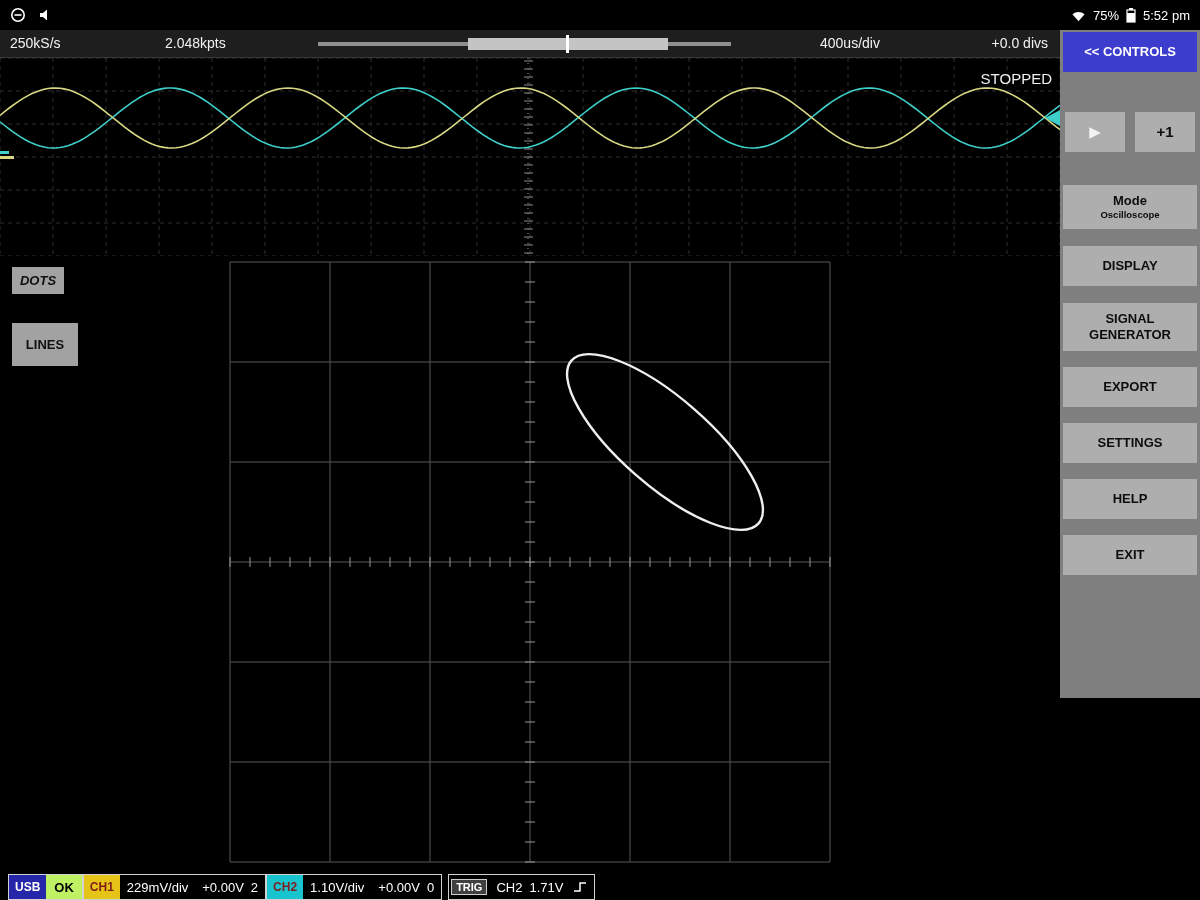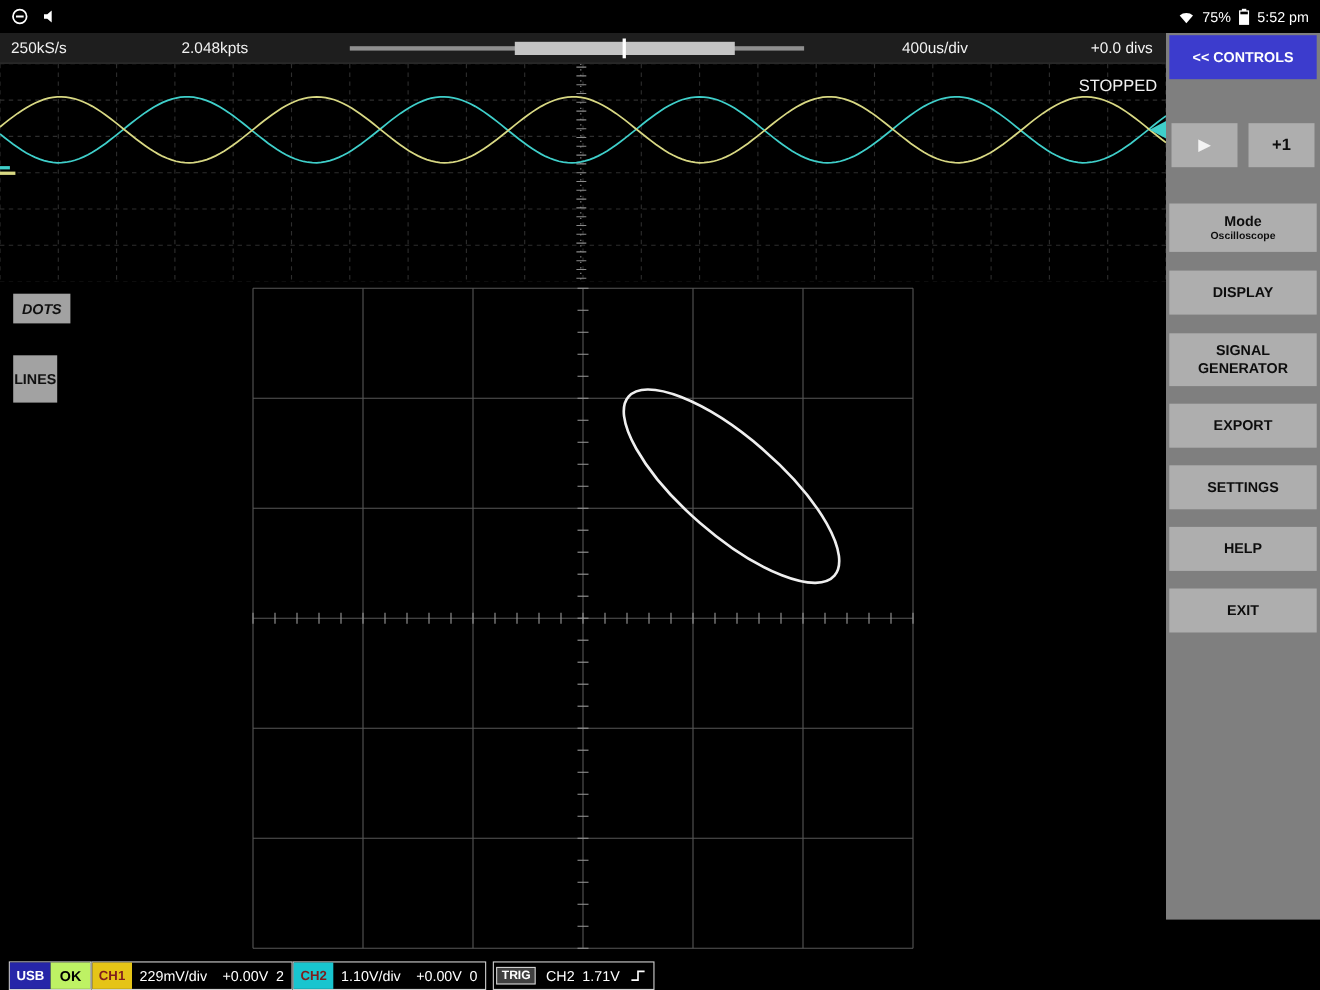--- a/index.html
+++ b/index.html
@@ -34,36 +34,36 @@
 
   
   #preview { left:0; top:58px; width:1060px; height:198px; background:#000; }
   #stopped { position:absolute; right:8px; top:12px; font-size:15px; color:#f0f0f0; }
 
   
   #main-area { left:0; top:256px; width:1060px; height:610px; background:#000; }
   .gray-btn { position:absolute; background:#a2a2a2; color:#101010; font-weight:bold;
     font-size:13px; display:flex; align-items:center; justify-content:center; cursor:pointer; }
   #dots-btn  { left:12px; top:11px; width:52px; height:27px;font-style:italic; }
-  #lines-btn { left:12px; top:67px; width:40px; height:43px; }
+  #lines-btn { left:12px; top:67px; width:66px; height:43px; }
 
   
   #bottom-bar { left:0; top:866px; width:1060px; height:34px; background:#000;
     display:flex; align-items:flex-end; gap:0; padding-left:8px; font-size:13px; }
   .status-box { border:1px solid #d2d2d2; height:26px; display:flex; align-items:center; background:#000; }
   .badge { height:100%; display:flex; align-items:center; padding:0 6px; font-weight:bold; font-size:12px; color:#7f1d1d; }
   .usb-badge { background:#2626a8; color:#fff; }
   .ok-chip { background:#bef264; color:#000; font-weight:bold; height:100%; display:flex; align-items:center; padding:0 8px; }
   .box-text { color:#fff; margin:0 7px; }
   .marker-text { color:#fff; margin:0 7px 0 0; }
   .trig-badge { border:1px solid #cfcfcf; background:#404040; color:#fff; font-weight:bold;
     font-size:11px; padding:1px 4px; margin:0 2px 0 2px; }
 
   
-  #sidebar { left:1060px; top:30px; width:140px; height:806px; background:#7f7f7f; }
+  #sidebar { left:1060px; top:30px; width:140px; height:668px; background:#7f7f7f; }
   .side-btn { position:absolute; left:3px; right:3px; background:#aeaeae; color:#0d0d0d;
     font-weight:bold; font-size:13px; display:flex; flex-direction:column; align-items:center;
     justify-content:center; text-align:center; line-height:1.25; cursor:pointer; }
   #controls-btn { top:2px; height:40px; color:#fff; }
   #run-btn     { top:82px; left:5px; right:auto; width:60px; height:40px; font-size:15px; color:#f2f2f2; }
   #plusone-btn { top:82px; left:auto; right:5px; width:60px; height:40px; font-size:15px; }
   #mode-btn    { top:155px; height:44px; }
   #display-btn { top:216px; height:40px; }
   #siggen-btn  { top:273px; height:48px; padding:0 14px; }
   #export-btn  { top:337px; height:40px; }

